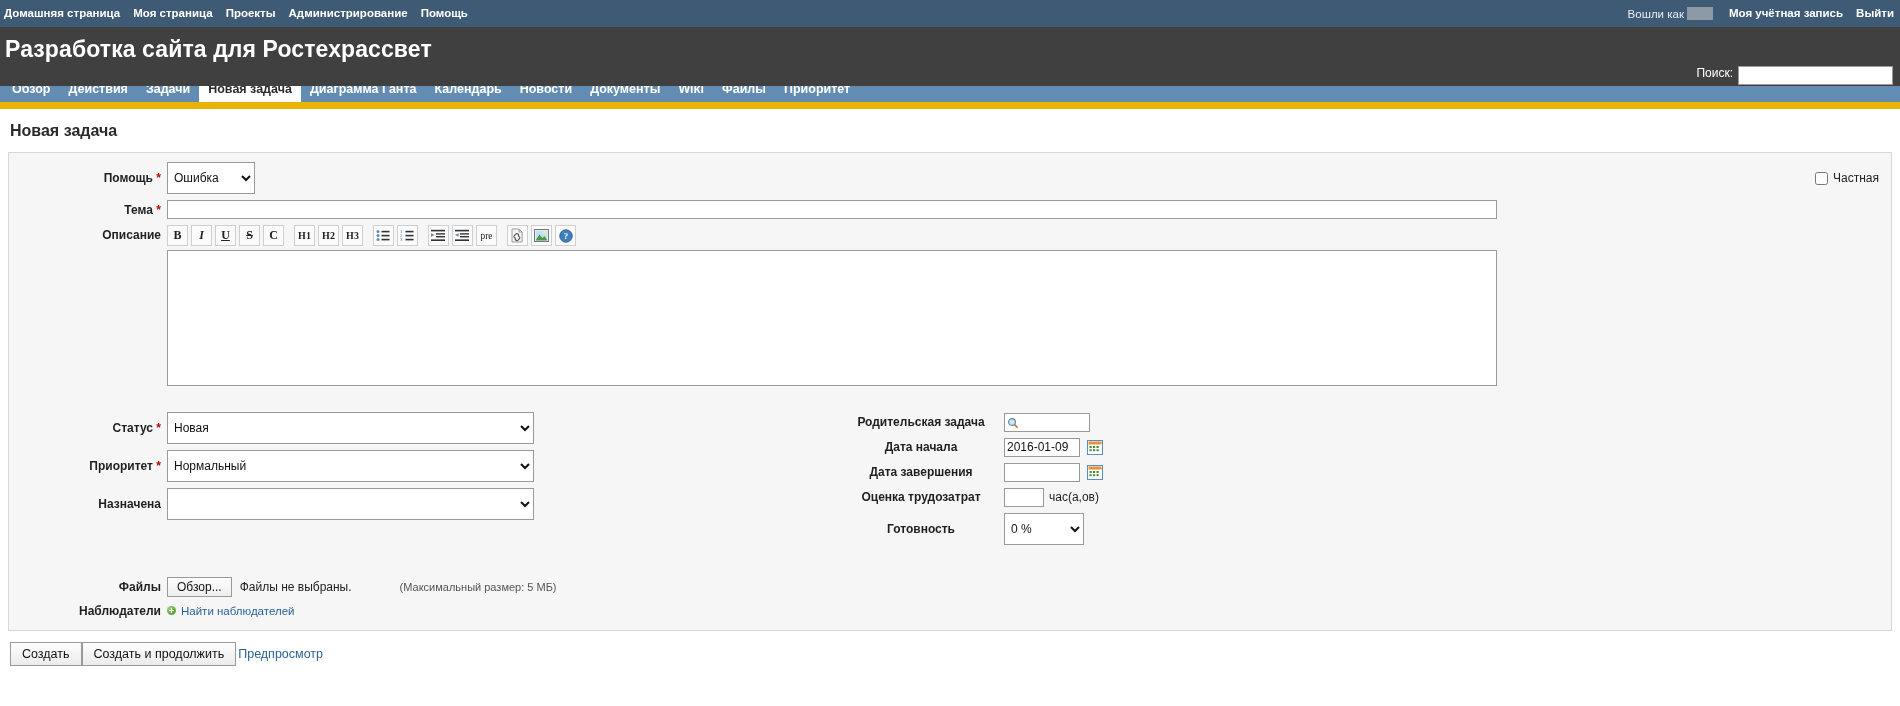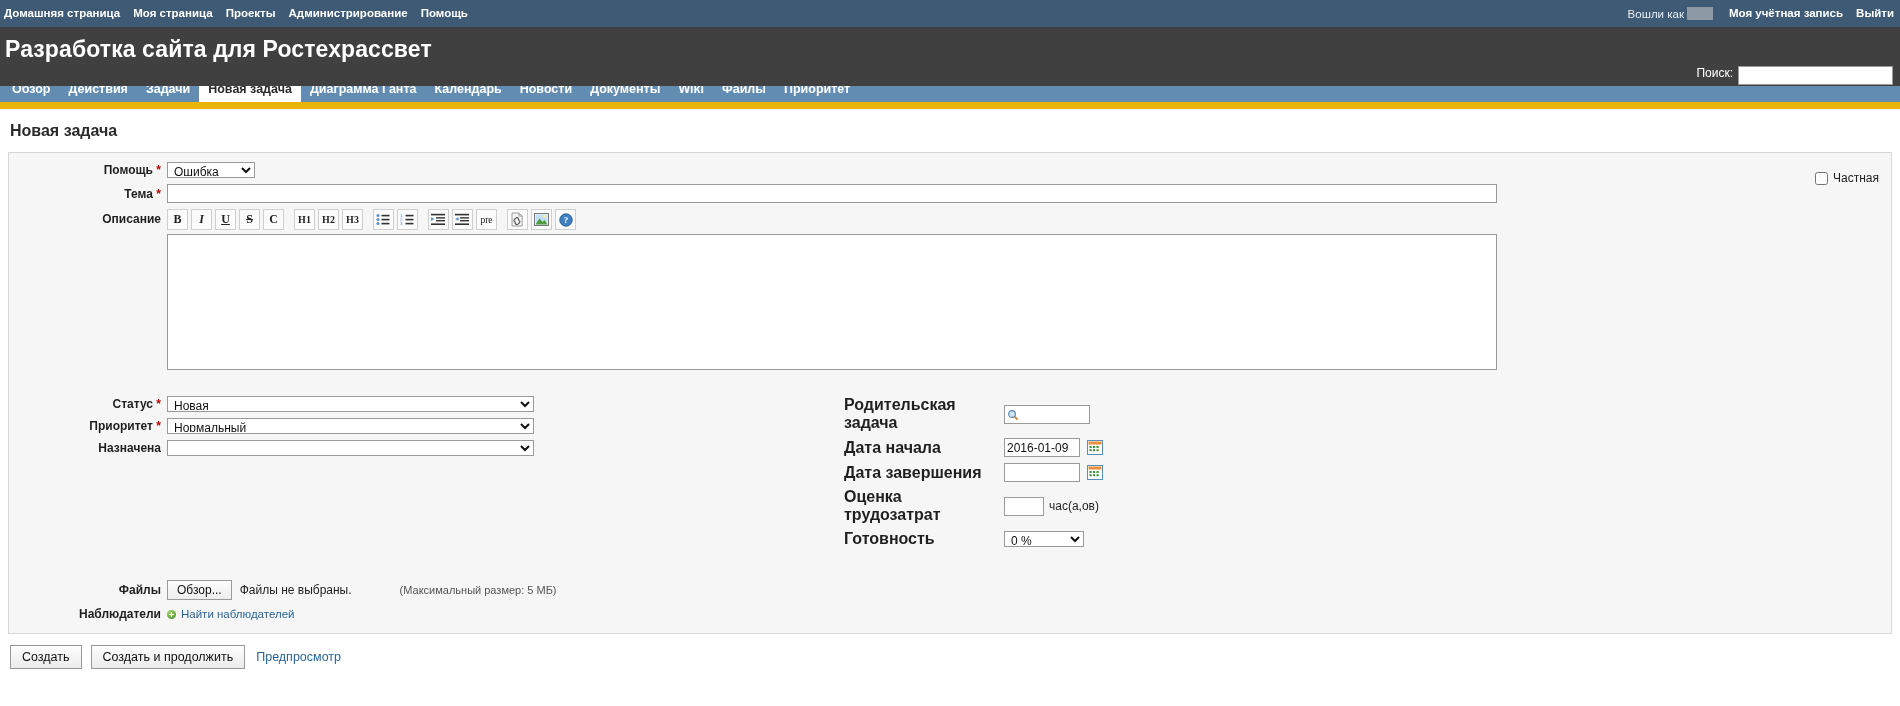--- a/index.html
+++ b/index.html
@@ -157,21 +157,21 @@
 
   select, input[type=text] {
     font-family: "Liberation Sans", sans-serif;
     font-size: 12px;
     border: 1px solid #9a9a9a;
     background: #ffffff;
     height: 19px;
     padding: 1px 2px;
     color: #111;
   }
-  select { height: 16px; }
+  select { height: 32px; }
 
   .sel-tracker { width: 88px; }
   .inp-subject { width: 1330px; }
   .sel-wide { width: 367px; }
 
   
   .desc-row { display: flex; align-items: flex-start; margin-bottom: 6px; }
   .desc-right { display: flex; flex-direction: column; }
 
   .jstb {
@@ -210,22 +210,22 @@
   
   .cols {
     display: flex;
     margin-top: 26px;
   }
   .col-left { width: 530px; flex: none; }
   .col-right { margin-left: 295px; }
 
   .lbl-r {
     width: 160px;
-    text-align: left;
-    font-size: 16px;
+    text-align: center;
+    font-size: 12px;
     font-weight: bold;
     color: #1f1f1f;
     padding-right: 6px;
     flex: none;
   }
 
   .parent-wrap {
     position: relative;
     display: inline-block;
   }
@@ -277,21 +277,20 @@
   .plus-ico::before { left: 2px; top: 4px; width: 5px; height: 1px; }
   .plus-ico::after { left: 4px; top: 2px; width: 1px; height: 5px; }
   .watch-link {
     font-size: 11.5px; color: #2a6496; text-decoration: none;
   }
 
   
   .actions {
     display: flex;
     align-items: center;
-    gap: 9px;
     margin-top: 11px;
     padding-left: 2px;
   }
   .btn {
     border: 1px solid #999999;
     background: linear-gradient(#fefefe, #ebebeb);
     font-family: "Liberation Sans", sans-serif;
     font-size: 12.5px;
     padding: 4px 11px;
     color: #111;

